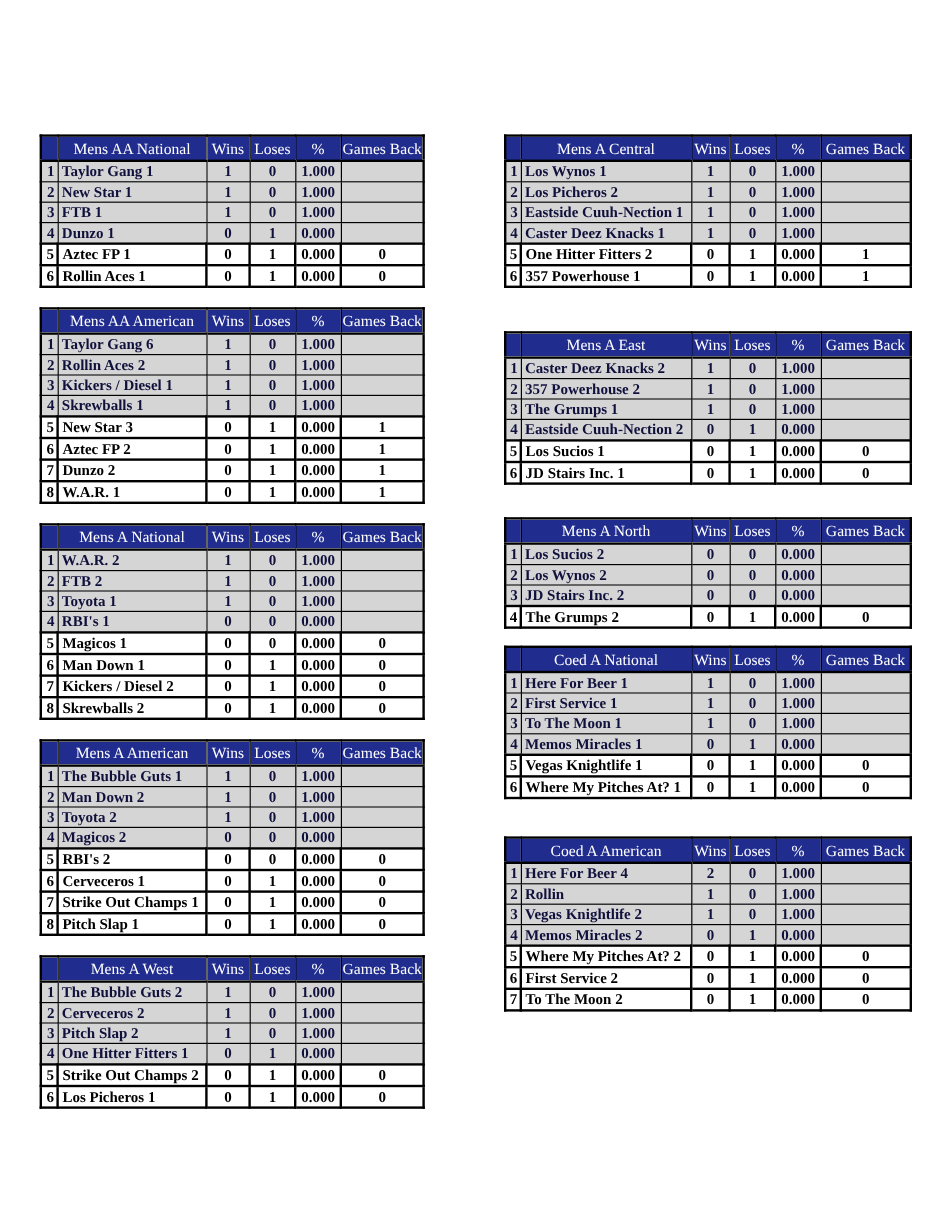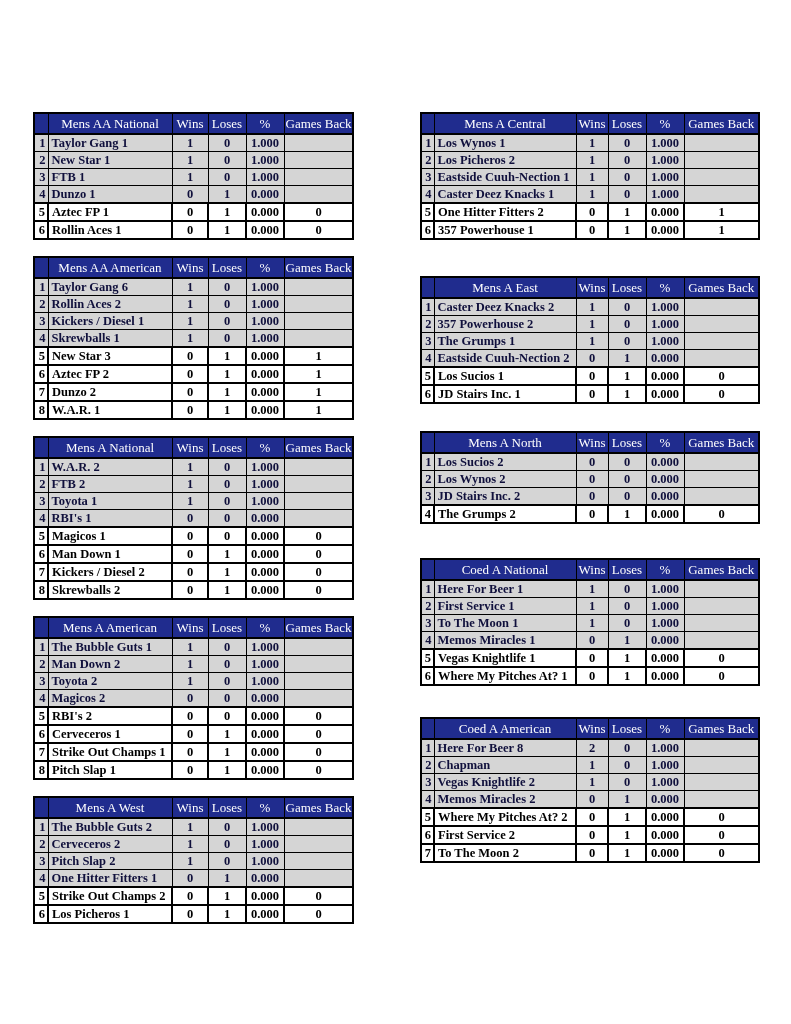--- a/index.html
+++ b/index.html
@@ -35,21 +35,21 @@
 
   table.standings {
     border-collapse: collapse;
     table-layout: fixed;
     width: 100%;
     border: 2px solid var(--border, #000);
     margin: 0 0 16px 0;
   }
   .col-right table.standings:nth-of-type(1) { margin-bottom: 36px; }
   .col-right table.standings:nth-of-type(2) { margin-bottom: 27px; }
-  .col-right table.standings:nth-of-type(3) { margin-bottom: 34px; }
+  .col-right table.standings:nth-of-type(3) { margin-bottom: 14px; }
   .col-right table.standings:nth-of-type(4) { margin-bottom: 31px; }
 
   table.standings th {
     background: var(--navy, #202C8E);
     color: var(--header-text, #fff);
     border: 1px solid var(--border, #000);
     border-bottom-width: 2px;
     height: 19px;
     font-size: 13px;
     font-weight: normal;
@@ -770,29 +770,29 @@
             <th>Coed A American</th>
             <th>Wins</th>
             <th>Loses</th>
             <th>%</th>
             <th>Games Back</th>
           </tr>
         </thead>
         <tbody>
           <tr class="shaded">
             <td class="rank">1</td>
-            <td class="team">Here For Beer 8</td>
+            <td class="team">Here For Beer 4</td>
             <td>2</td>
             <td>0</td>
             <td>1.000</td>
             <td></td>
           </tr>
           <tr class="shaded">
             <td class="rank">2</td>
-            <td class="team">Chapman</td>
+            <td class="team">Rollin</td>
             <td>1</td>
             <td>0</td>
             <td>1.000</td>
             <td></td>
           </tr>
           <tr class="shaded">
             <td class="rank">3</td>
             <td class="team">Vegas Knightlife 2</td>
             <td>1</td>
             <td>0</td>

